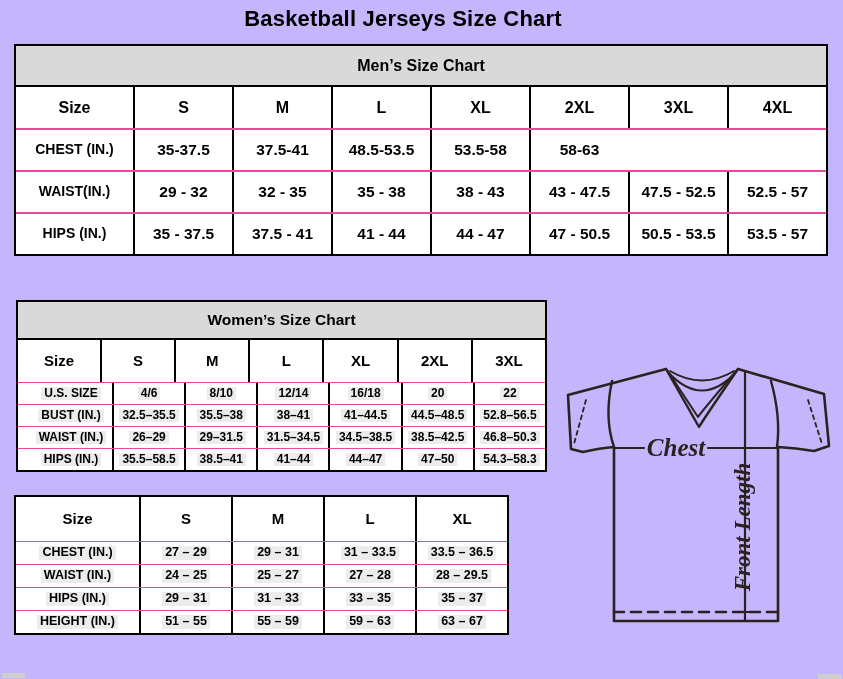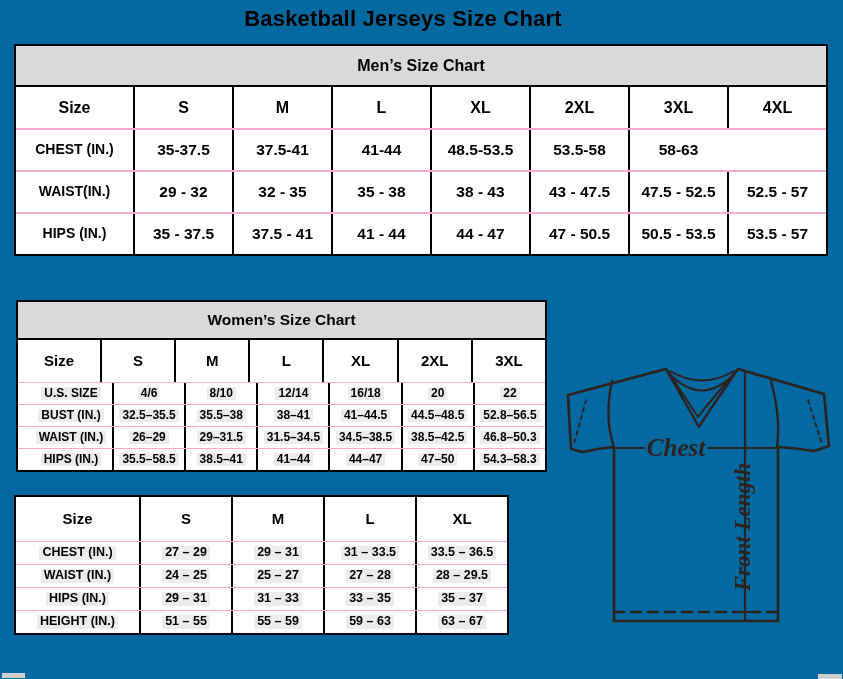--- a/index.html
+++ b/index.html
@@ -1,36 +1,36 @@
 <!DOCTYPE html>
 <html><head>
 <meta charset="utf-8">
 <style>
   html,body{margin:0;padding:0;background:#fff;}
   .page{
-    position:relative;width:843px;height:679px;background:#0369a1;
+    position:relative;width:843px;height:679px;background:#c4b5fd;
     font-family:"Liberation Sans",sans-serif;color:#000;overflow:hidden;
   }
   .title{
     position:absolute;top:6px;left:0;width:806px;margin:0;
     text-align:center;font-size:22px;font-weight:bold;letter-spacing:.2px;
   }
   .chart-table{position:absolute;border:2px solid #000;background:#fff;}
   .mens{left:14px;top:44px;width:810px;}
   .womens{left:16px;top:300px;width:527px;}
   .youth{left:14px;top:495px;width:491px;}
   .chart-header{
     display:flex;align-items:center;justify-content:center;
     background:#d9d9d9;border-bottom:2px solid #000;
     font-weight:bold;font-size:16px;
   }
   .mens .chart-header{height:39px;}
   .womens .chart-header{height:36px;font-size:15.5px;text-align:center;}
   .youth .chart-header{height:35px;font-size:15.5px;}
-  .trow{display:grid;border-top:2px solid #f9a8d4;font-weight:bold;}
+  .trow{display:grid;border-top:2px solid #ec4899;font-weight:bold;}
   .trow:first-child{border-top:none;}
   .mens .trow{grid-template-columns:117px repeat(7,1fr);}
   .womens .trow{grid-template-columns:82px repeat(6,1fr);}
   .youth .trow{grid-template-columns:123px repeat(4,1fr);}
   .size-row{font-size:16px;}
   .mens .size-row{height:41px;}
   .mens .data-row{height:40px;font-size:15.5px;}
   .mens .data-row .label-cell{font-size:14px;}
   .womens .size-row{height:42px;font-size:15px;}
   .womens .data-row{height:21px;font-size:12px;border-top-width:1px;padding-left:12px;}
@@ -86,23 +86,20 @@
           <div class="tcell label-cell">
             <span class="cell-text">CHEST (IN.)</span>
           </div>
           <div class="tcell">
             <span class="cell-text">35-37.5</span>
           </div>
           <div class="tcell">
             <span class="cell-text">37.5-41</span>
           </div>
           <div class="tcell">
-            <span class="cell-text">41-44</span>
-          </div>
-          <div class="tcell">
             <span class="cell-text">48.5-53.5</span>
           </div>
           <div class="tcell">
             <span class="cell-text">53.5-58</span>
           </div>
           <div class="tcell">
             <span class="cell-text">58-63</span>
           </div>
         </div>
         <div class="trow data-row">

